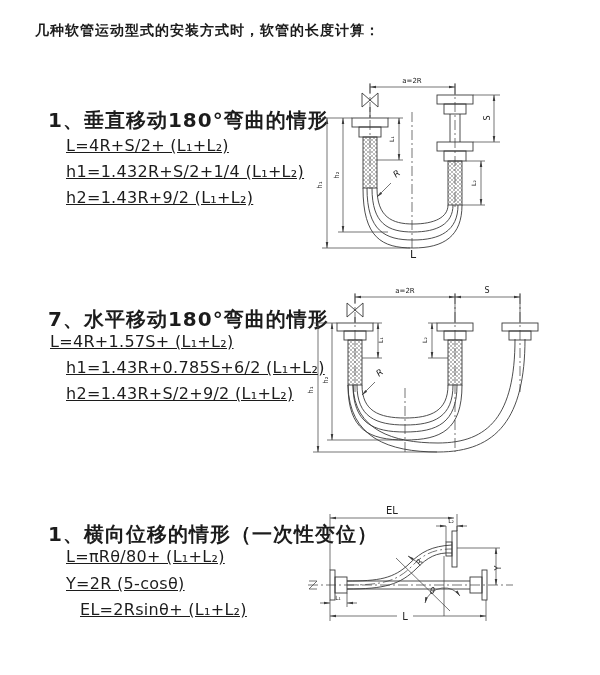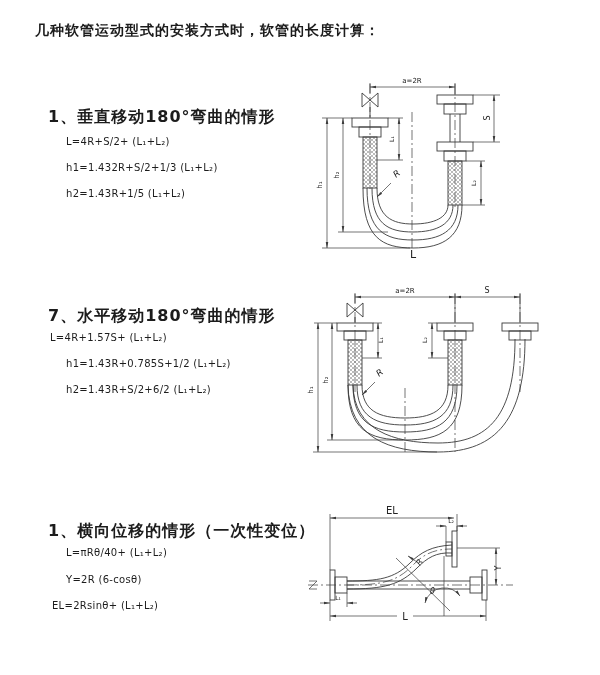--- a/index.html
+++ b/index.html
@@ -4,56 +4,56 @@
 <style>
   html,body{margin:0;padding:0;}
   body{
     width:600px;height:675px;position:relative;overflow:hidden;
     background:#ffffff;
     font-family:"DejaVu Sans","Liberation Sans",sans-serif;
     color:#1c1c1c;
   }
   .abs{position:absolute;white-space:nowrap;}
   .title{font-size:14px;font-weight:700;letter-spacing:1px;}
-  .heading{font-size:16px;font-weight:700;letter-spacing:1px;}
-  .formula{font-size:10px;font-weight:400;letter-spacing:.3px;}
+  .heading{font-size:20px;font-weight:700;letter-spacing:1px;}
+  .formula{font-size:16px;font-weight:400;letter-spacing:.3px;text-decoration:underline;}
   svg{position:absolute;}
   svg text{font-family:"DejaVu Sans","Liberation Sans",sans-serif;fill:#222;}
   .lbl{font-size:7px;}
   .lbl8{font-size:8px;}
   .lbl6{font-size:6px;}
   .lblR{font-size:9px;font-style:italic;}
   .lblTh{font-size:8px;font-style:italic;}
   .lblL{font-size:11px;}
   .lblL10{font-size:10px;}
 </style>
 </head>
 <body>
 
 <div class="abs title" style="left:35px;top:22px">几种软管运动型式的安装方式时，软管的长度计算：</div>
 
 <div>
   <div class="abs heading" style="left:48px;top:107px">1、垂直移动180°弯曲的情形</div>
   <div class="abs formula" style="left:66px;top:136px">L=4R+S/2+ (L₁+L₂)</div>
-  <div class="abs formula" style="left:66px;top:162px">h1=1.432R+S/2+1/3 (L₁+L₂)</div>
-  <div class="abs formula" style="left:66px;top:188px">h2=1.43R+1/5 (L₁+L₂)</div>
+  <div class="abs formula" style="left:66px;top:162px">h1=1.432R+S/2+1/4 (L₁+L₂)</div>
+  <div class="abs formula" style="left:66px;top:188px">h2=1.43R+9/2 (L₁+L₂)</div>
 </div>
 
 <div>
   <div class="abs heading" style="left:48px;top:306px">7、水平移动180°弯曲的情形</div>
   <div class="abs formula" style="left:50px;top:332px">L=4R+1.57S+ (L₁+L₂)</div>
-  <div class="abs formula" style="left:66px;top:358px">h1=1.43R+0.785S+1/2 (L₁+L₂)</div>
-  <div class="abs formula" style="left:66px;top:384px">h2=1.43R+S/2+6/2 (L₁+L₂)</div>
+  <div class="abs formula" style="left:66px;top:358px">h1=1.43R+0.785S+6/2 (L₁+L₂)</div>
+  <div class="abs formula" style="left:66px;top:384px">h2=1.43R+S/2+9/2 (L₁+L₂)</div>
 </div>
 
 <div>
   <div class="abs heading" style="left:48px;top:521px">1、横向位移的情形（一次性变位）</div>
-  <div class="abs formula" style="left:66px;top:547px">L=πRθ/40+ (L₁+L₂)</div>
-  <div class="abs formula" style="left:66px;top:574px">Y=2R (6-cosθ)</div>
-  <div class="abs formula" style="left:52px;top:600px">EL=2Rsinθ+ (L₁+L₂)</div>
+  <div class="abs formula" style="left:66px;top:547px">L=πRθ/80+ (L₁+L₂)</div>
+  <div class="abs formula" style="left:66px;top:574px">Y=2R (5-cosθ)</div>
+  <div class="abs formula" style="left:80px;top:600px">EL=2Rsinθ+ (L₁+L₂)</div>
 </div>
 
 <svg style="left:310px;top:70px" width="290" height="190" viewBox="0 0 290 190">
   <defs>
     <marker id="ar1" viewBox="0 0 10 10" refX="9.5" refY="5" markerWidth="9" markerHeight="9" orient="auto">
       <path d="M0,3 L10,5 L0,7 z" fill="#3a3a3a"></path>
     </marker>
     <pattern id="hp1" patternUnits="userSpaceOnUse" width="4" height="4">
       <path d="M0,4 l4,-4 M0,0 l4,4" stroke="#777" stroke-width="0.5"></path>
     </pattern>

